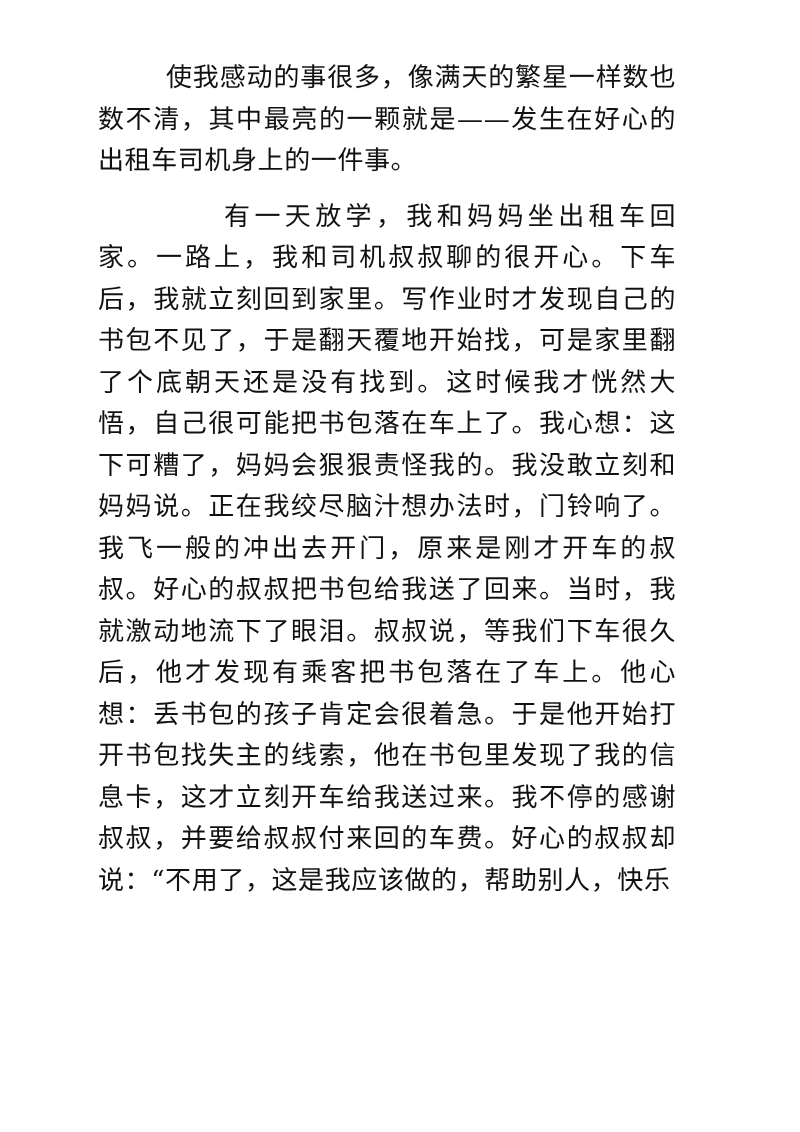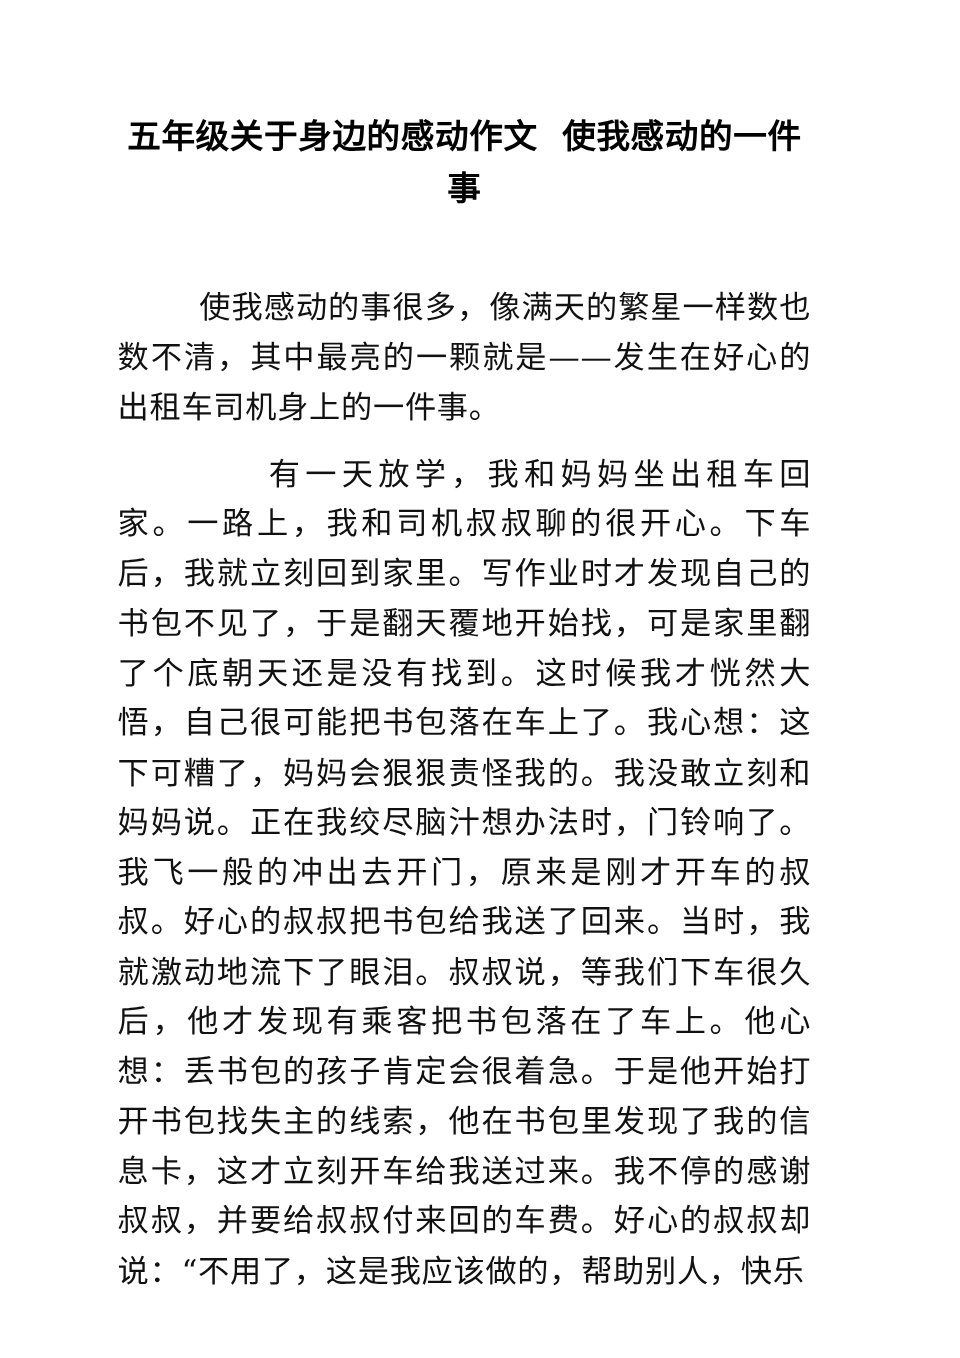--- a/index.html
+++ b/index.html
@@ -69,20 +69,19 @@
     margin-top: 14px;
     text-indent: 126px;
   }
 </style>
 </head>
 <body>
 
 <div class="page">
   <div class="doc-body">
 
-    <h1 class="doc-title">五年级关于身边的感动作文  使我感动的一件事</h1>
 
     <p class="para para-1">使我感动的事很多，像满天的繁星一样数也数不清，其中最亮的一颗就是——发生在好心的出租车司机身上的一件事。</p>
 
     <p class="para para-2">有一天放学，我和妈妈坐出租车回家。一路上，我和司机叔叔聊的很开心。下车后，我就立刻回到家里。写作业时才发现自己的书包不见了，于是翻天覆地开始找，可是家里翻了个底朝天还是没有找到。这时候我才恍然大悟，自己很可能把书包落在车上了。我心想：这下可糟了，妈妈会狠狠责怪我的。我没敢立刻和妈妈说。正在我绞尽脑汁想办法时，门铃响了。我飞一般的冲出去开门，原来是刚才开车的叔叔。好心的叔叔把书包给我送了回来。当时，我就激动地流下了眼泪。叔叔说，等我们下车很久后，他才发现有乘客把书包落在了车上。他心想：丢书包的孩子肯定会很着急。于是他开始打开书包找失主的线索，他在书包里发现了我的信息卡，这才立刻开车给我送过来。我不停的感谢叔叔，并要给叔叔付来回的车费。好心的叔叔却说：“不用了，这是我应该做的，帮助别人，快乐</p>
 
   </div>
 </div>
 
 </body></html>

